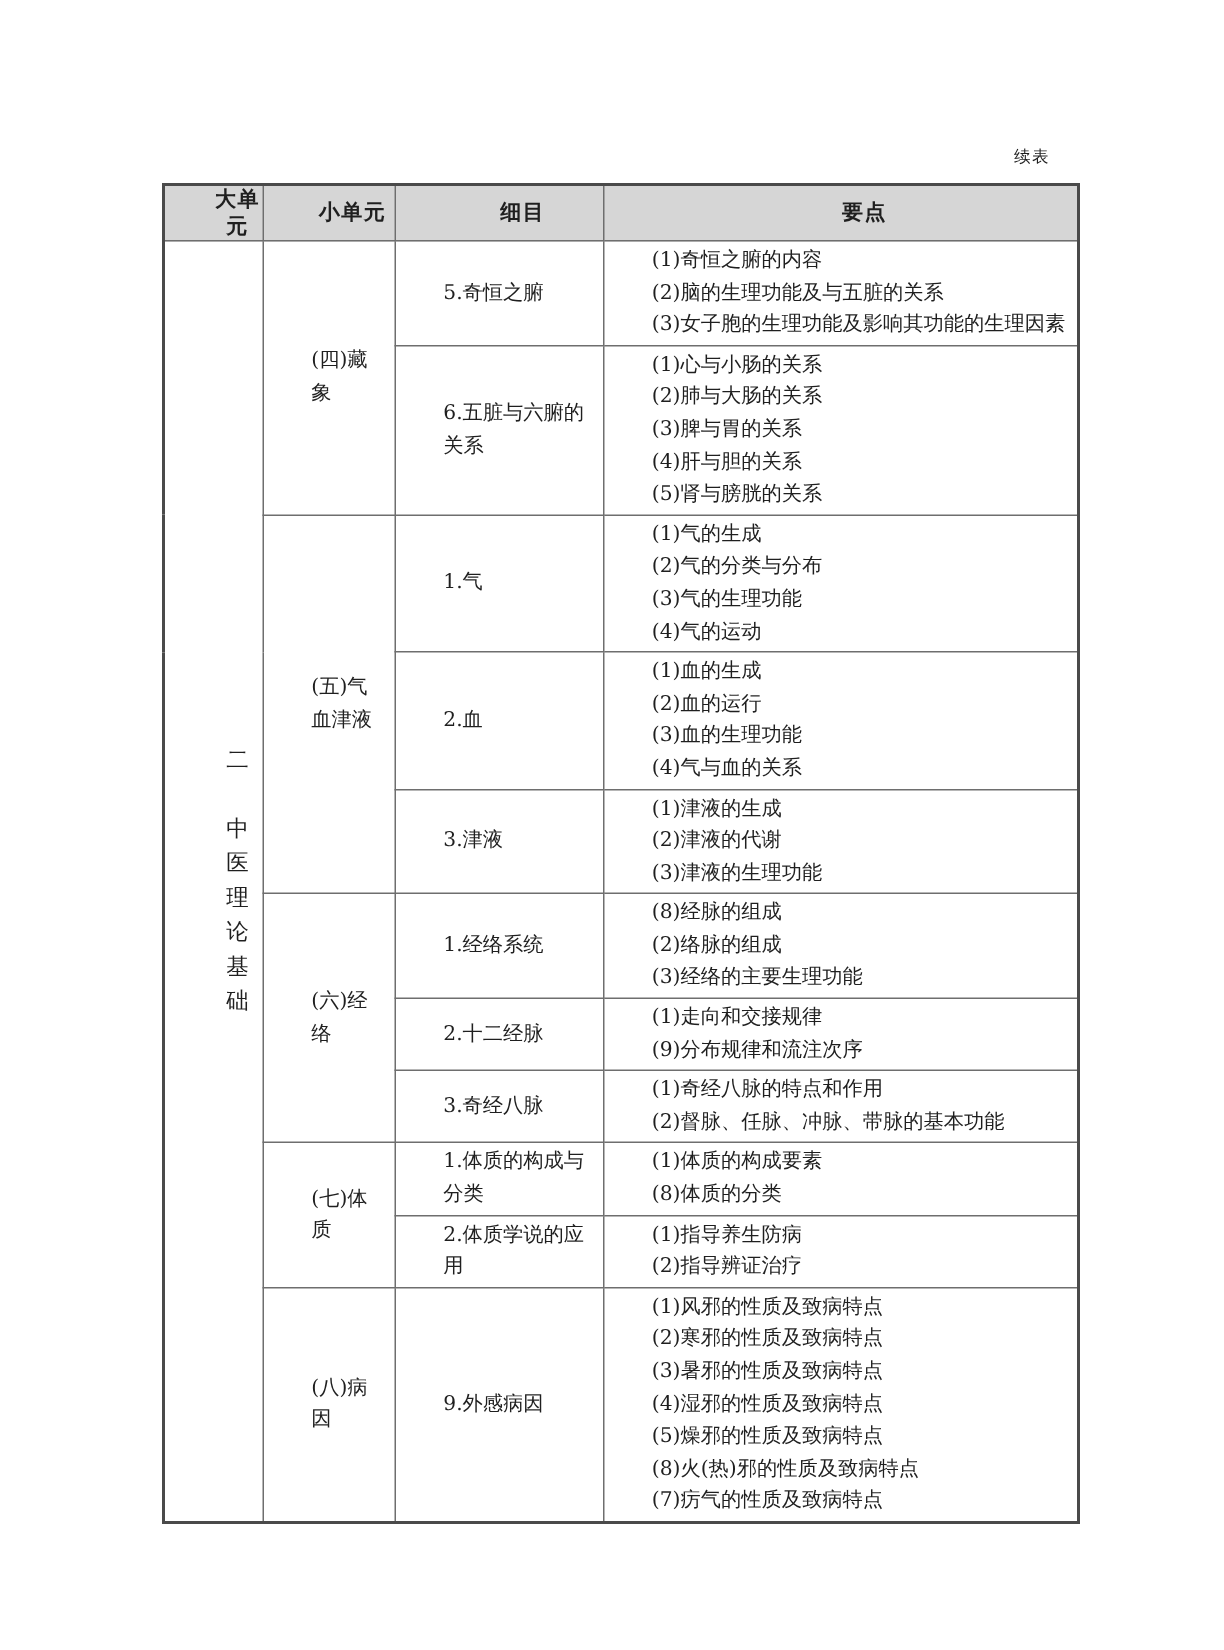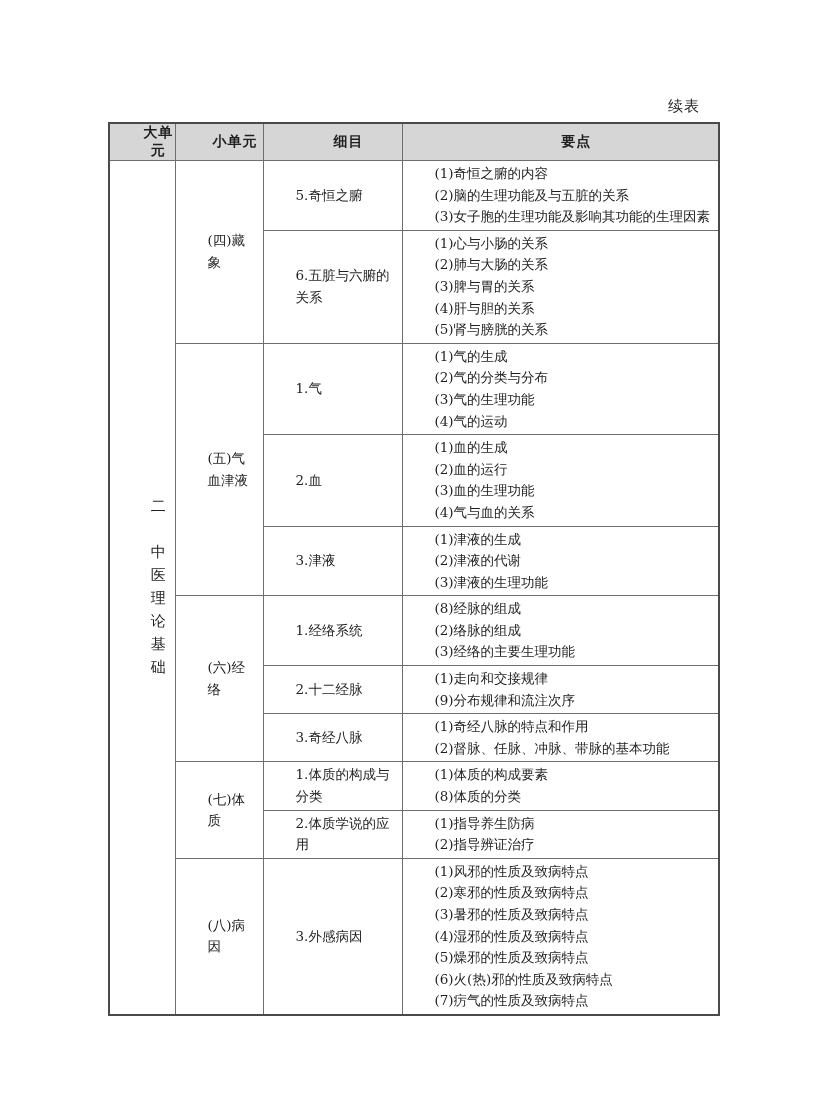--- a/index.html
+++ b/index.html
@@ -8,21 +8,21 @@
     width: 816px; height: 1100px;
     position: relative;
     font-family: "DejaVu Serif", "Liberation Serif", serif;
     color: #1f1f1f;
   }
   .continued-label {
     position: absolute;
     top: 97px; left: 108px; width: 610px;
     text-align: right;
     padding-right: 18px;
-    font-size: 15px;
+    font-size: 11px;
     letter-spacing: 1px;
   }
   table.syllabus {
     position: absolute;
     left: 108px; top: 122px;
     width: 610px;
     border-collapse: collapse;
     table-layout: fixed;
     border: 2px solid #4a4a4a;
     font-size: 13.5px;
@@ -175,25 +175,25 @@
       </tr>
       <tr>
         <td class="detail-cell">2.体质学说的应用</td>
         <td class="points-cell">
           <div class="point-line">(1)指导养生防病</div>
           <div class="point-line">(2)指导辨证治疗</div>
         </td>
       </tr>
       <tr>
         <td class="small-cell" rowspan="1">(八)病因</td>
-        <td class="detail-cell">3.外感病因</td>
+        <td class="detail-cell">9.外感病因</td>
         <td class="points-cell">
           <div class="point-line">(1)风邪的性质及致病特点</div>
           <div class="point-line">(2)寒邪的性质及致病特点</div>
           <div class="point-line">(3)暑邪的性质及致病特点</div>
           <div class="point-line">(4)湿邪的性质及致病特点</div>
           <div class="point-line">(5)燥邪的性质及致病特点</div>
-          <div class="point-line">(6)火(热)邪的性质及致病特点</div>
+          <div class="point-line">(8)火(热)邪的性质及致病特点</div>
           <div class="point-line">(7)疠气的性质及致病特点</div>
         </td>
       </tr>
     </tbody>
 </table>
 
 </body></html>

